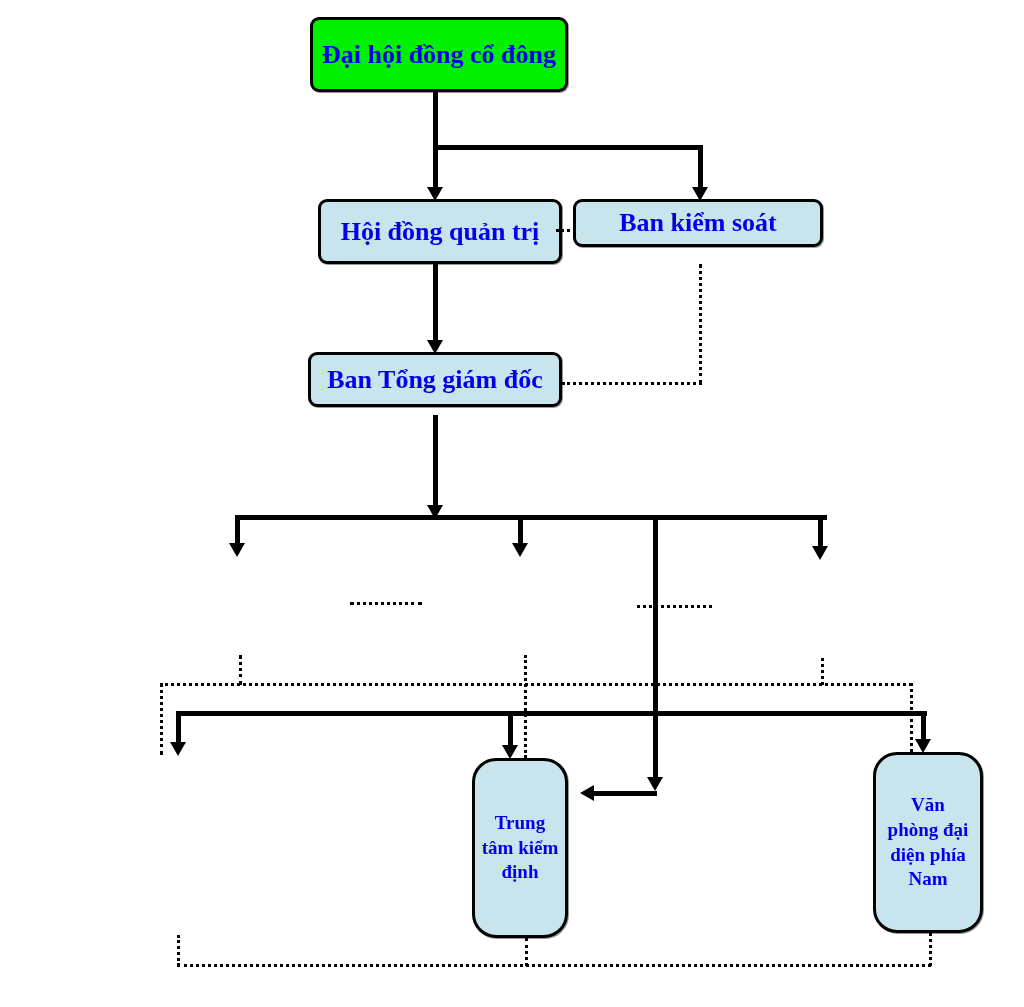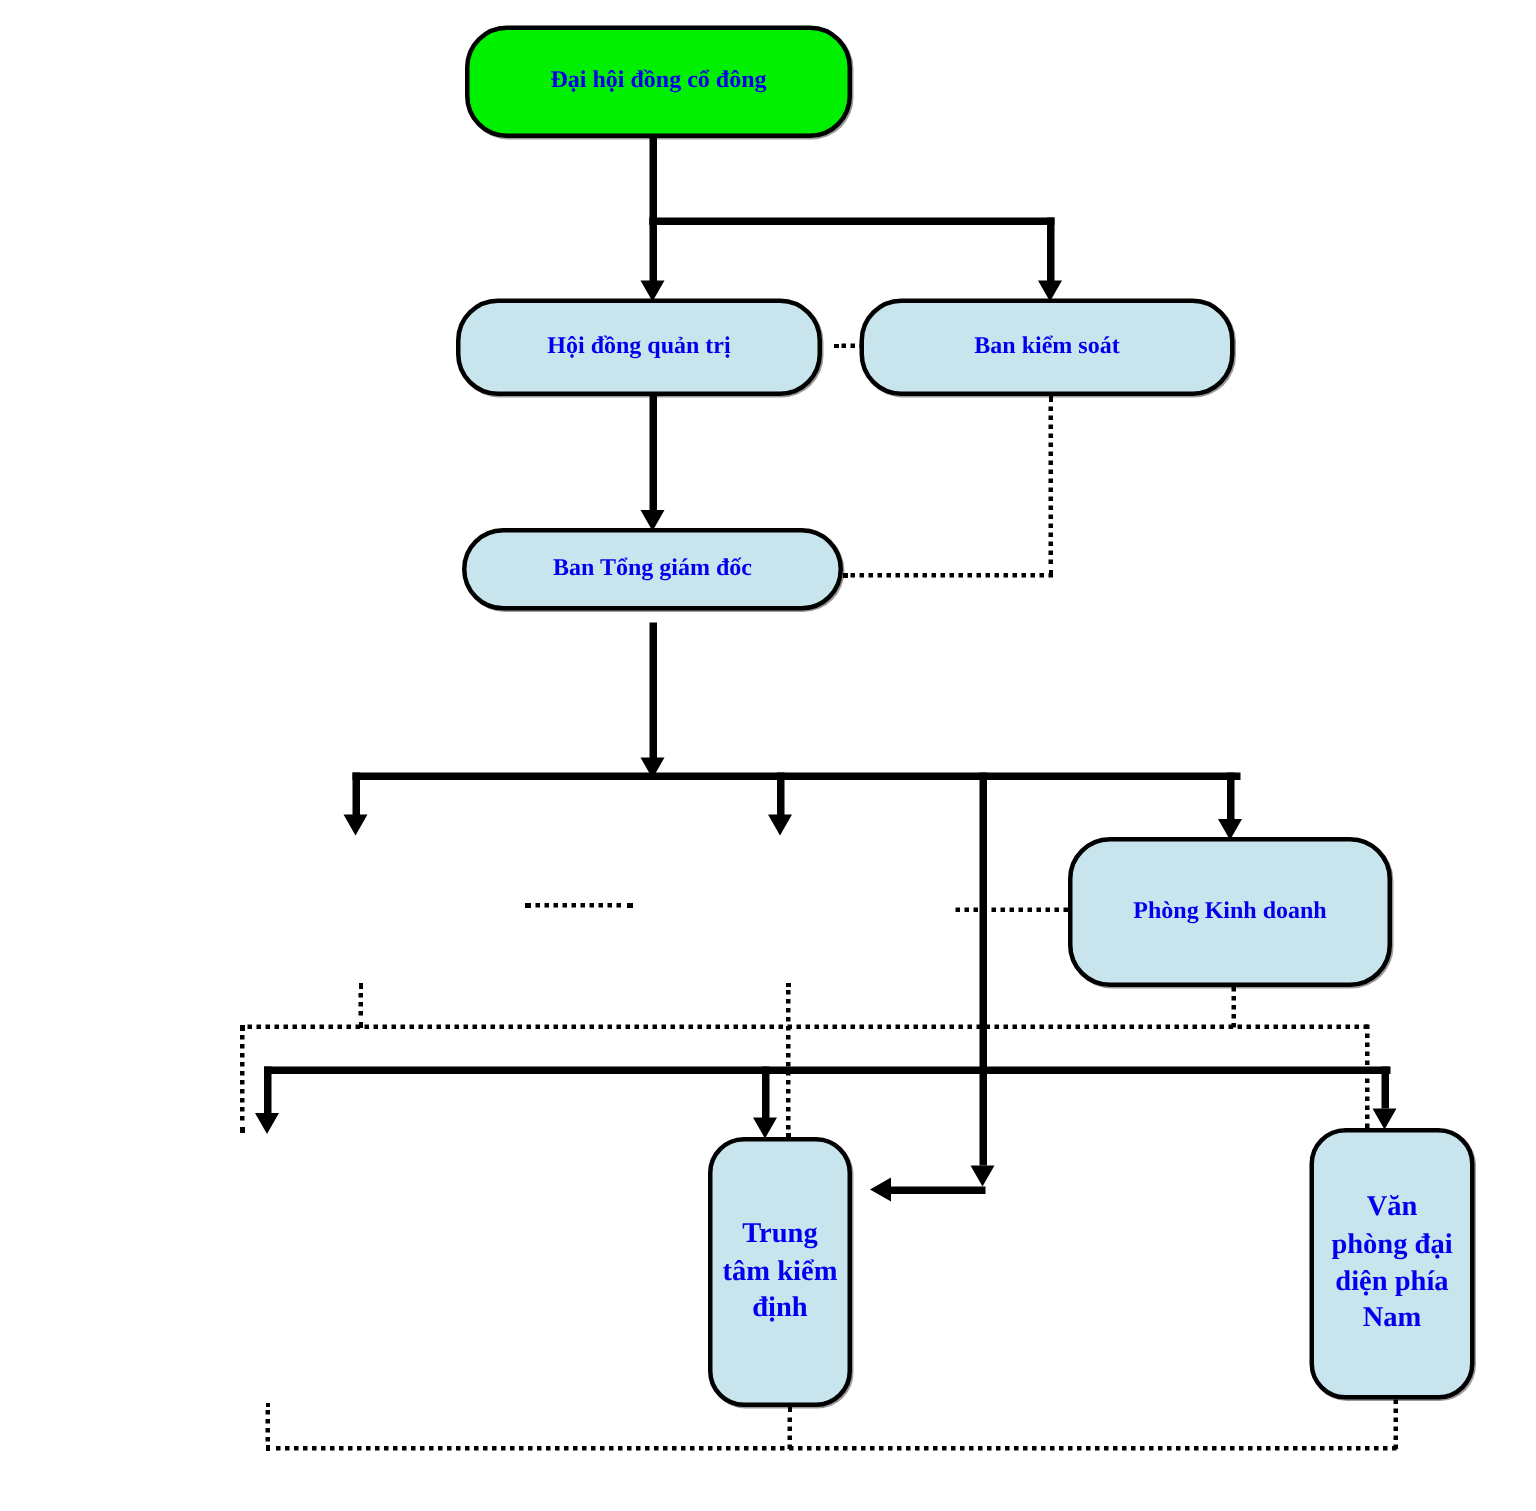--- a/index.html
+++ b/index.html
@@ -7,27 +7,27 @@
     position:relative;
     width:1024px;height:1007px;
     background:#ffffff;
     overflow:hidden;
     font-family:"Liberation Serif", serif;
   }
   .box{
     position:absolute;
     box-sizing:border-box;
     border:3px solid #000;
-    border-radius:28px;
+    border-radius:9px;
     background:var(--box-blue,#c8e4ec);
     color:var(--text-blue,#0000ee);
     font-weight:bold;
     display:flex;align-items:center;justify-content:center;
     text-align:center;
-    font-size:16px;
+    font-size:26px;
     line-height:1.3;
     white-space:pre-line;
     box-shadow:1px 1px 0 #9a9a9a;
   }
   .box.green{background:var(--box-green,#00f000);}
   .box.tall{border-radius:24px;font-size:19px;}
   .sl{position:absolute;background:var(--line,#000);}     
   .dh{position:absolute;height:0;border-top:3px dotted var(--line,#000);} 
   .dv{position:absolute;width:0;border-left:3px dotted var(--line,#000);} 
   .ad{position:absolute;width:0;height:0;                 
@@ -37,29 +37,28 @@
       border-top:8px solid transparent;border-bottom:8px solid transparent;
       border-right:14px solid var(--line,#000);}
 </style>
 </head>
 <body style="background: rgb(255, 255, 255);">
 
 <div id="canvas" style="--box-green: #00f000; --box-blue: #c8e4ec; --text-blue: #0000ee; --line: #000000;">
 
   <div class="box green" style="left:310px;top:17px;width:258px;height:75px">Đại hội đồng cổ đông</div>
 
-  <div class="box" style="left:304px;top:199px;width:244px;height:65px">Hội đồng quản trị</div>
+  <div class="box" style="left:318px;top:199px;width:244px;height:65px">Hội đồng quản trị</div>
 
-  <div class="box" style="left:573px;top:199px;width:250px;height:65px">Ban kiểm soát</div>
+  <div class="box" style="left:573px;top:199px;width:250px;height:48px">Ban kiểm soát</div>
 
   <div class="box" style="left:308px;top:352px;width:254px;height:55px">Ban Tổng giám đốc</div>
 
 
 
-  <div class="box" style="left:712px;top:558px;width:216px;height:100px">Phòng Kinh doanh</div>
 
 
   <div class="box tall" style="left:472px;top:758px;width:96px;height:180px">Trung
 tâm kiểm
 định</div>
 
   <div class="box tall" style="left:873px;top:752px;width:110px;height:181px">Văn
 phòng đại
 diện phía
 Nam</div>

